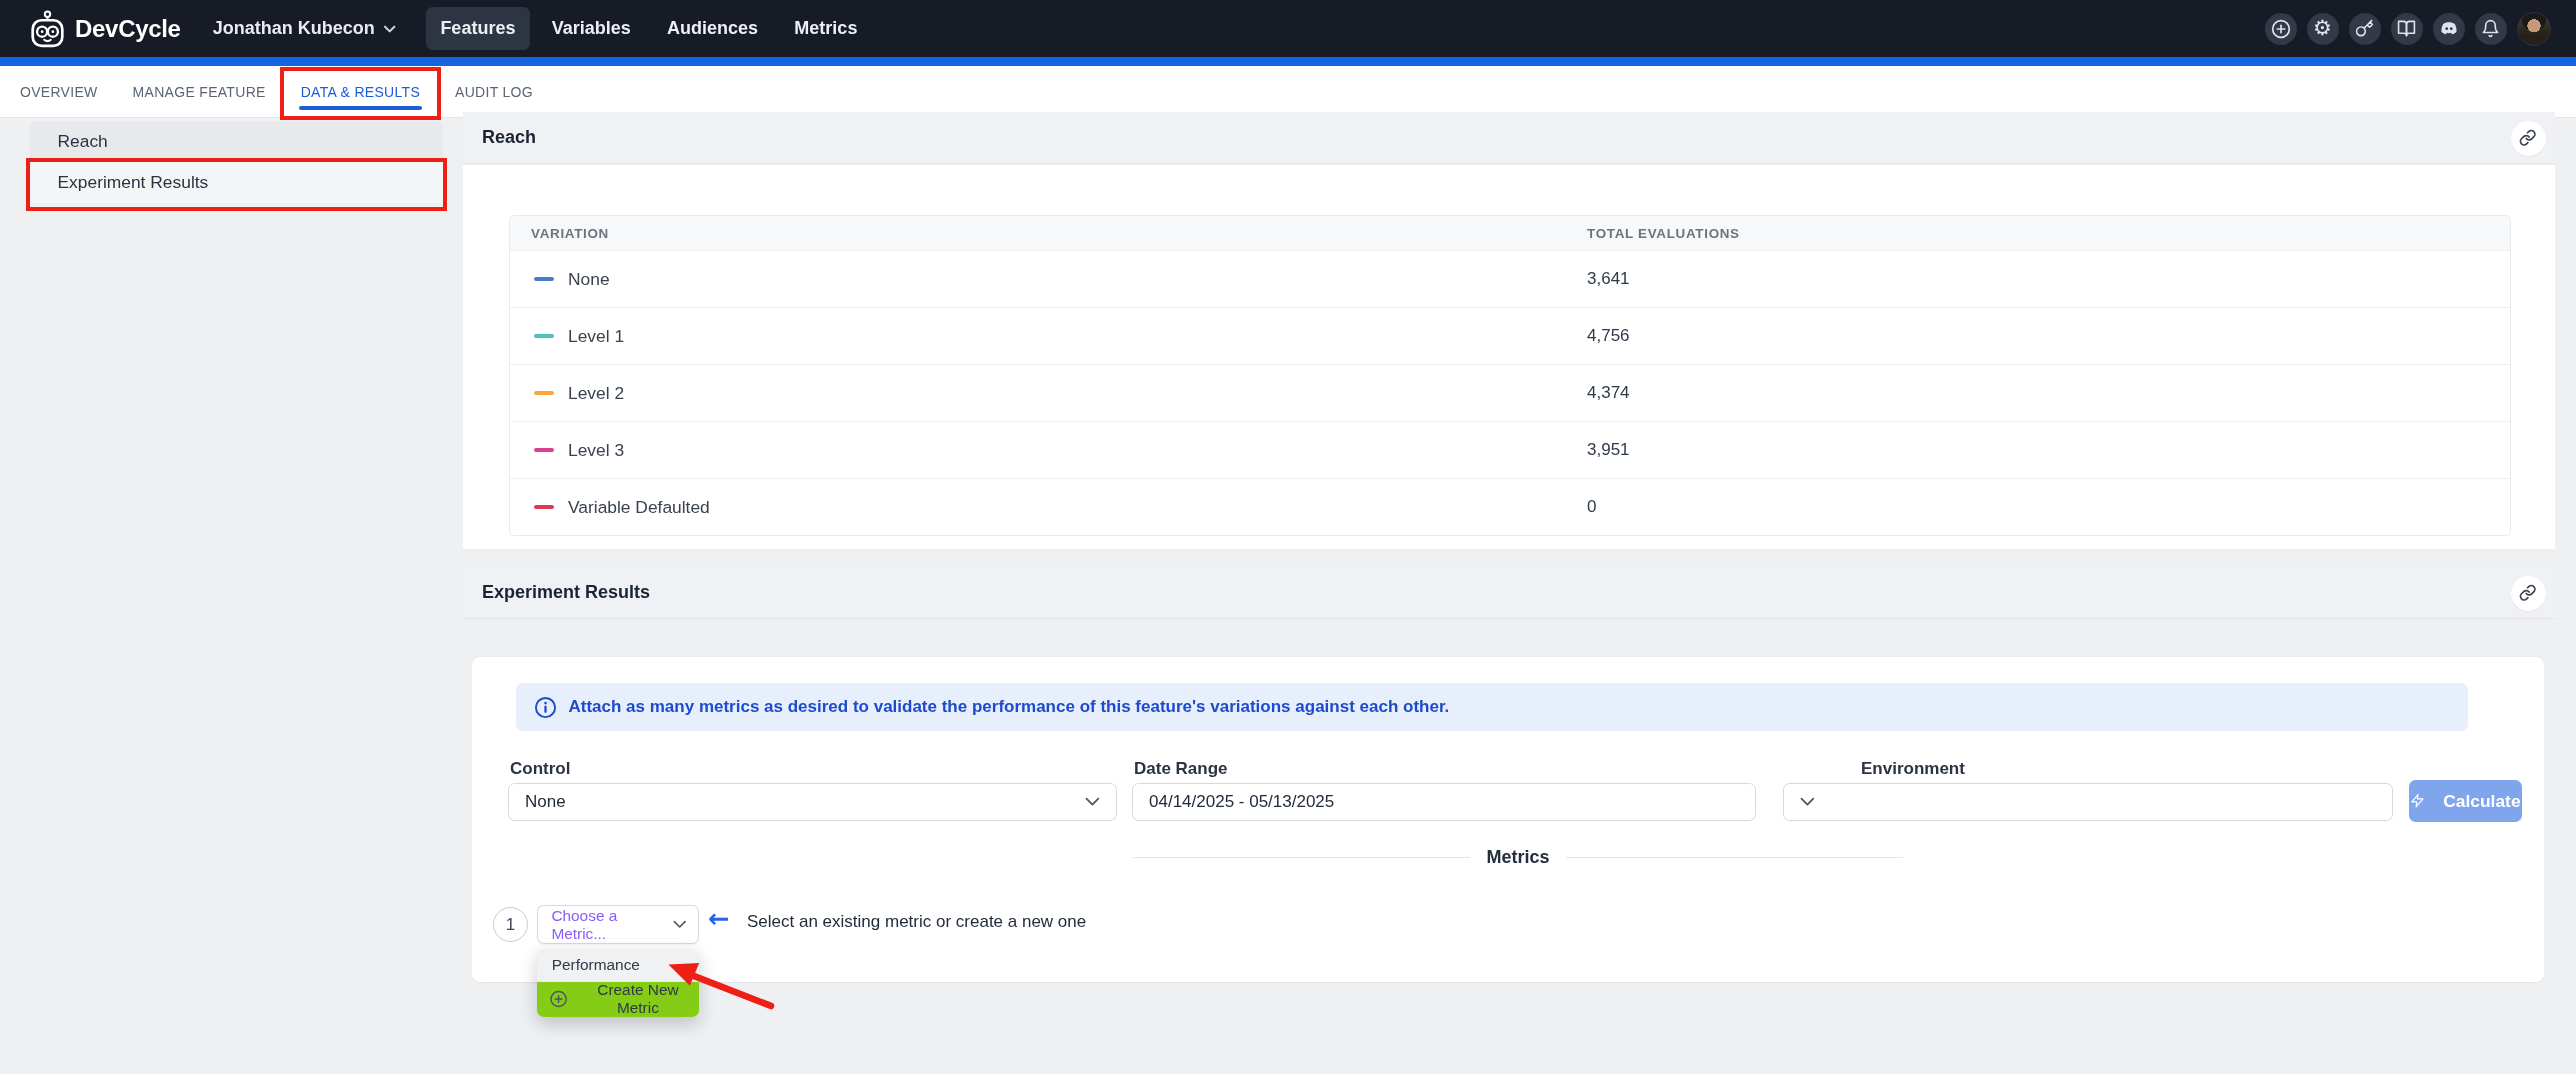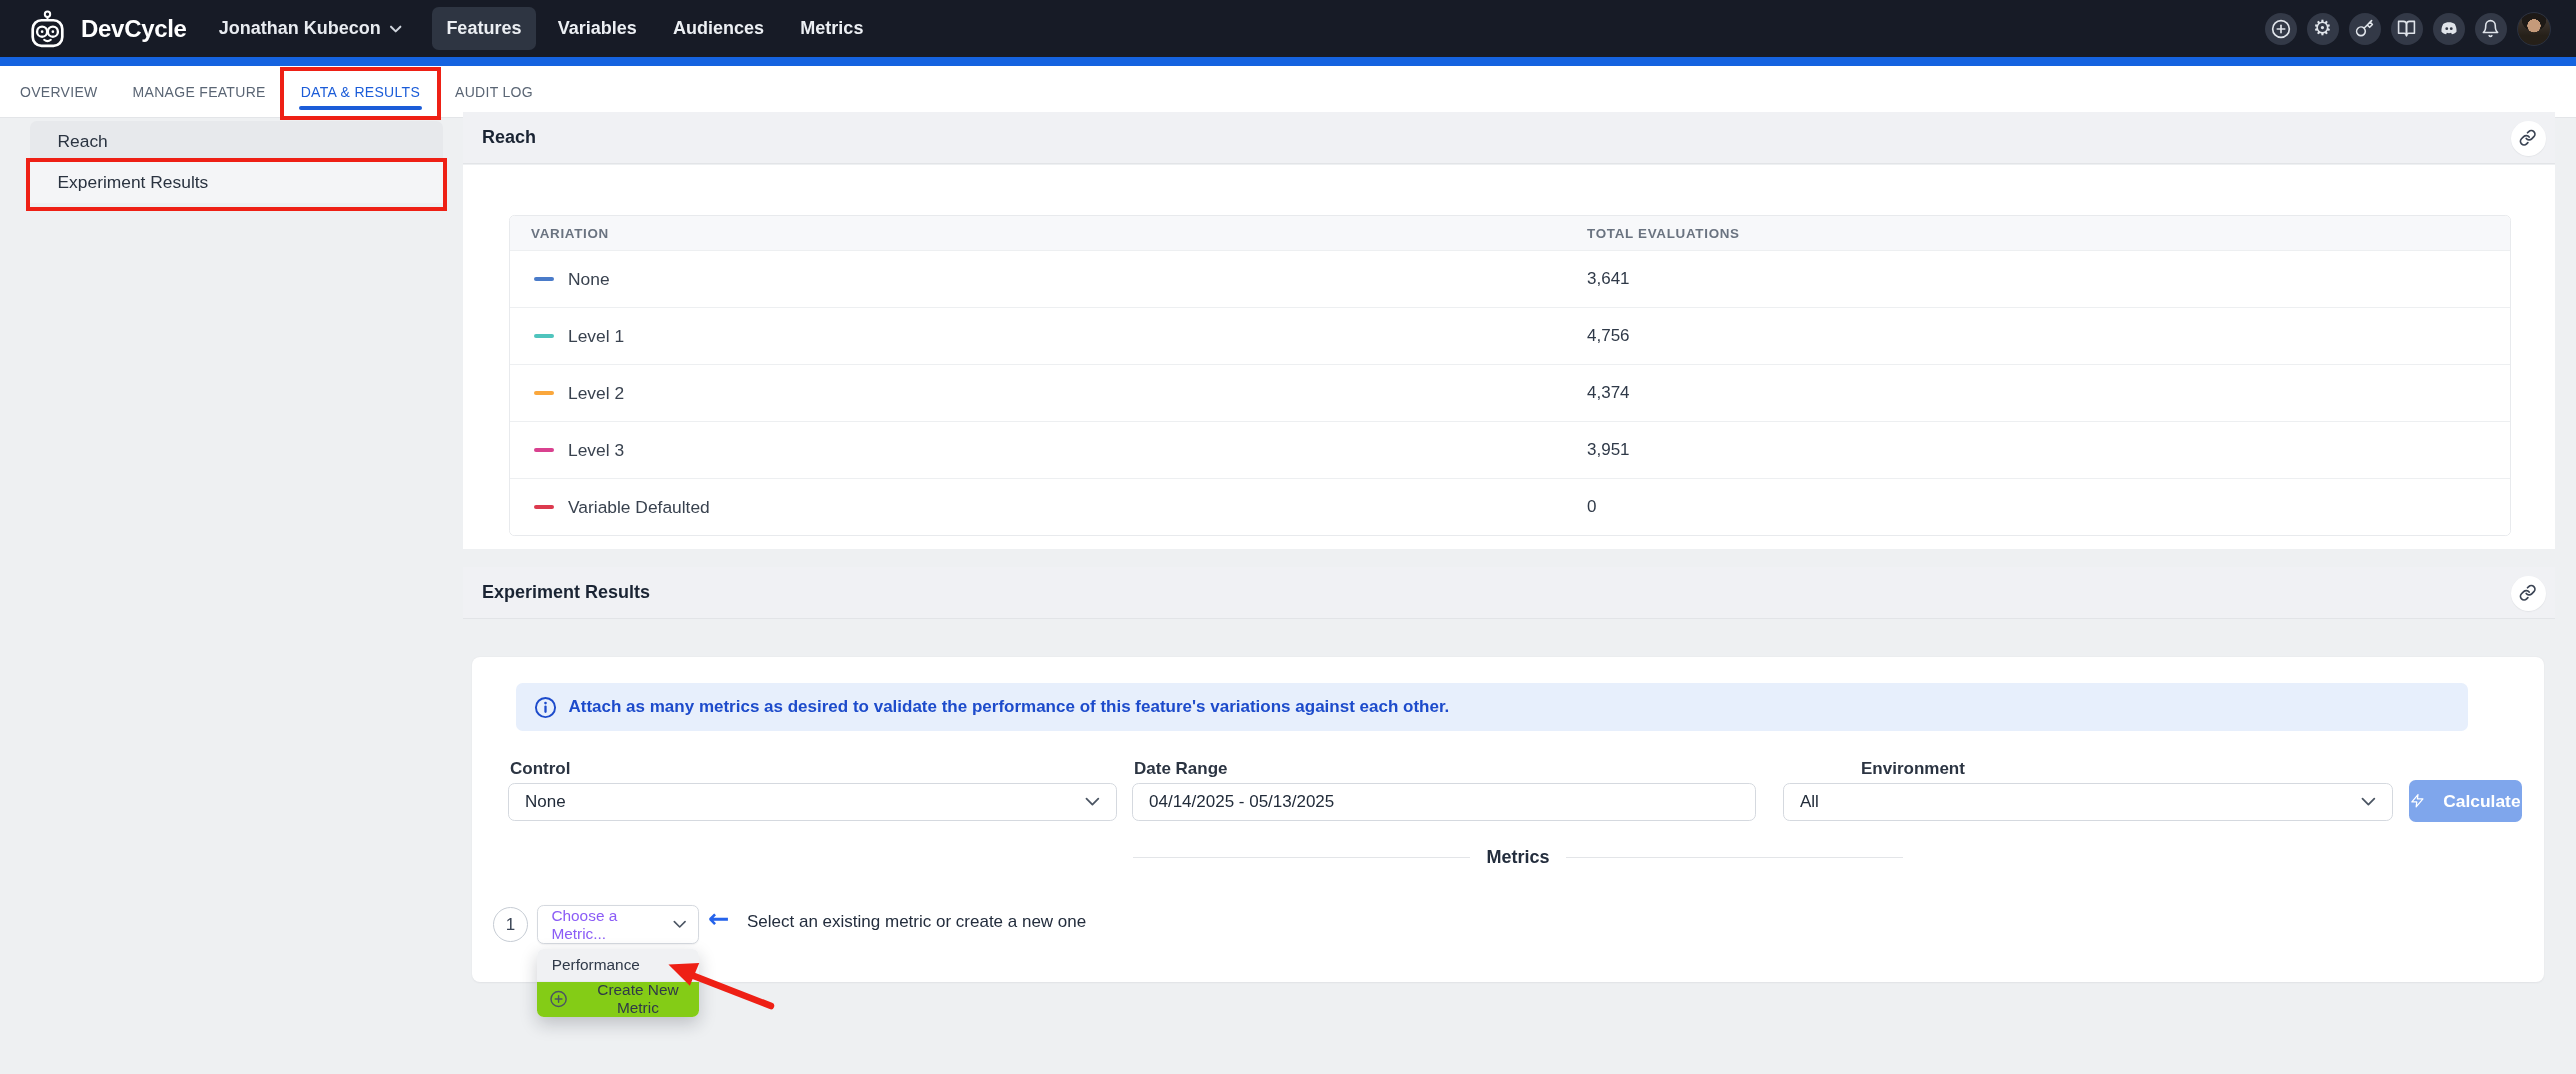--- a/index.html
+++ b/index.html
@@ -4,21 +4,21 @@
 <style>
   html,body{margin:0;padding:0;}
   body{
     width:2576px;height:1075px;overflow:hidden;position:relative;
     background:#eef0f2;
     font-family:"Liberation Sans","DejaVu Sans",sans-serif;
     -webkit-font-smoothing:antialiased;
   }
   
   .topnav{position:absolute;left:0;top:0;width:2576px;height:57px;background:#171b26;display:flex;align-items:center;}
-  .brand{display:flex;align-items:center;gap:14px;margin-left:28px;}
+  .brand{display:flex;align-items:center;gap:8px;margin-left:28px;}
   .brand-text{color:#ffffff;font-size:24px;font-weight:bold;letter-spacing:-0.3px;}
   .user-menu{display:flex;align-items:center;gap:8px;margin-left:32px;color:#e8ebf0;font-size:18px;font-weight:600;cursor:pointer;}
   .nav-items{display:flex;align-items:center;margin-left:29.5px;gap:6.7px;}
   .nav-item{color:#eceff3;font-size:18px;font-weight:600;padding:10.7px 14.8px;border-radius:6.7px;cursor:pointer;}
   .nav-item.active{background:#2e3542;}
   .nav-right{margin-left:auto;margin-right:25.5px;display:flex;align-items:center;gap:10px;}
   .icon-circle{width:32px;height:32px;border-radius:50%;background:#333947;display:flex;align-items:center;justify-content:center;color:#e0e4ea;cursor:pointer;}
   .gear-glyph{font-family:"DejaVu Sans",sans-serif;font-size:21px;line-height:1;color:#e0e4ea;}
   .avatar{width:32px;height:32px;border-radius:50%;cursor:pointer;
     background:
@@ -246,21 +246,20 @@
   <div class="f-input" style="left:36px;width:609px;">
     <span class="grow">None</span>
     <svg class="ic" width="14.8" height="9.4" viewBox="0 0 20 12">
         <polyline points="2,2 10,10 18,2" fill="none" stroke="#4b5563" stroke-width="2.4" stroke-linecap="round" stroke-linejoin="round"></polyline>
       </svg>
   </div>
   <div class="f-input" style="left:660px;width:624px;">
     <span class="grow">04/14/2025 - 05/13/2025</span>
   </div>
   <div class="f-input" style="left:1311px;width:610px;">
-    <span class="grow">All</span>
     <svg class="ic" width="14.8" height="9.4" viewBox="0 0 20 12">
         <polyline points="2,2 10,10 18,2" fill="none" stroke="#4b5563" stroke-width="2.4" stroke-linecap="round" stroke-linejoin="round"></polyline>
       </svg>
   </div>
   <div class="calc-btn">
     <svg class="ic" width="14.8" height="17.4" viewBox="0 0 24 24">
         <polygon points="13,2 3,14 11,14 10,22 21,9 12,9" fill="none" stroke="#ffffff" stroke-width="2" stroke-linejoin="round"></polygon>
       </svg>
     <span>Calculate</span>
   </div>

